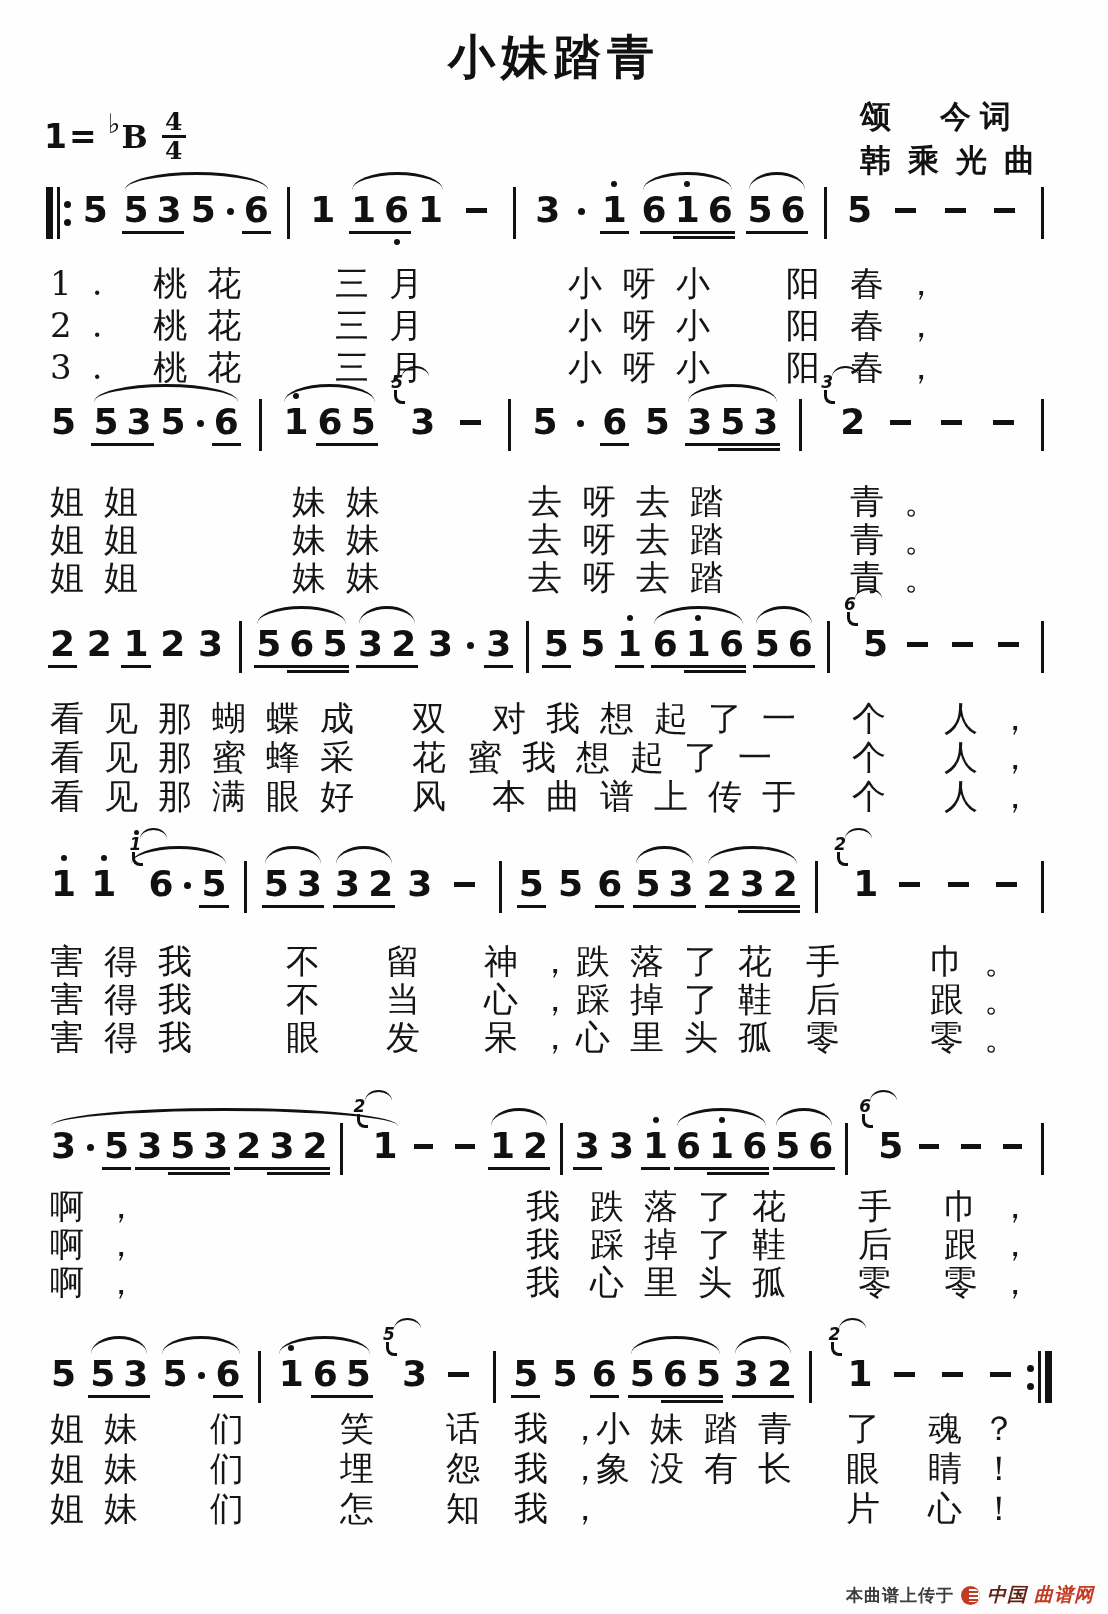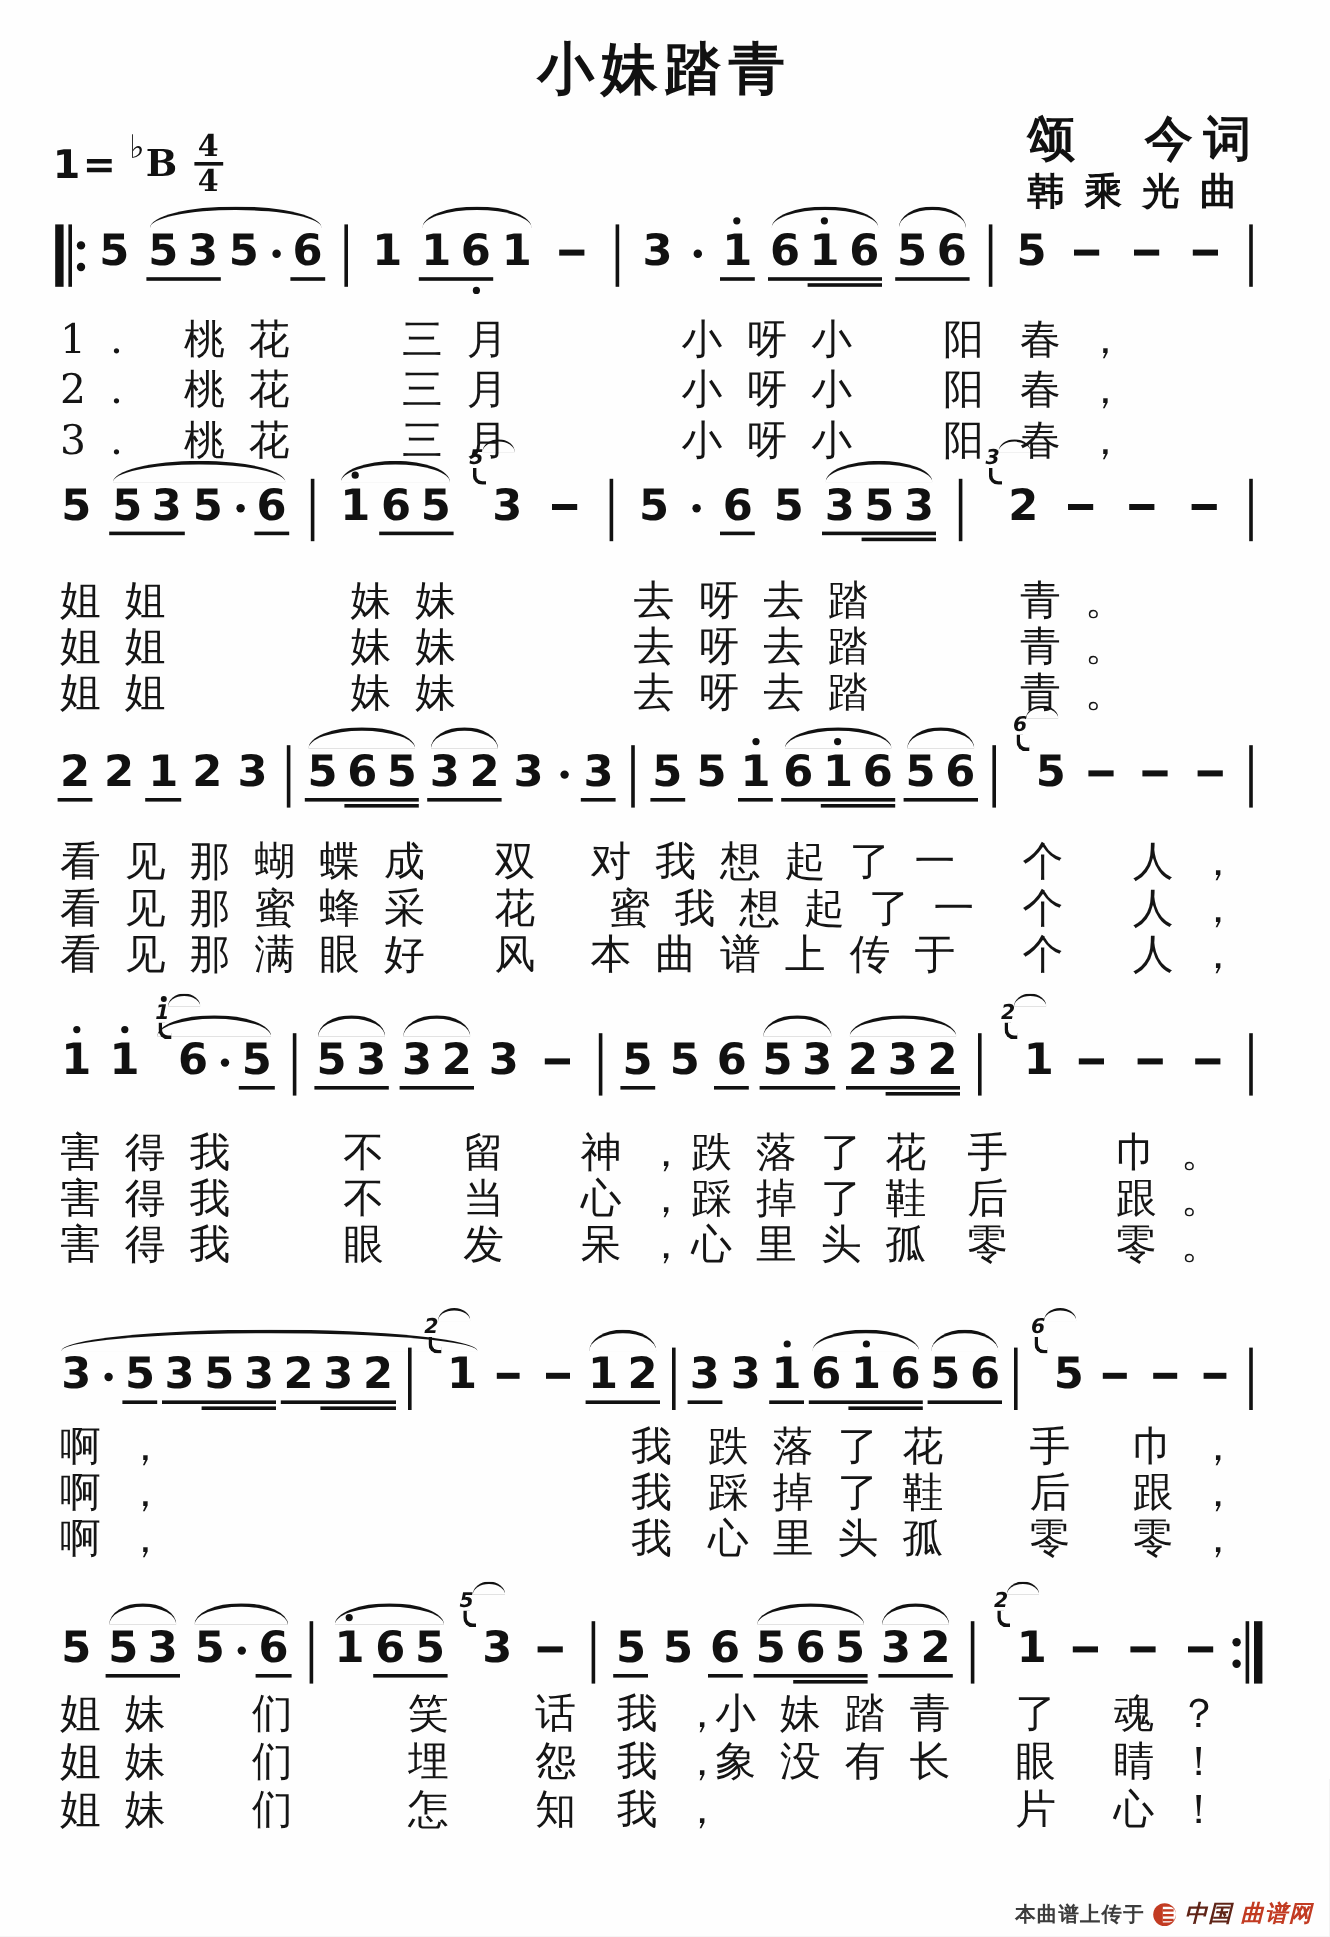--- a/index.html
+++ b/index.html
@@ -4,21 +4,21 @@
 <style>
   html,body{margin:0;padding:0;background:#e8e8e8;}
   .page{position:relative;width:1108px;height:1614px;margin:0 auto;background:#fefefe;color:#111;
         font-family:"DejaVu Sans",sans-serif;overflow:hidden;}
   
   .title{position:absolute;top:26px;left:0;width:100%;text-align:center;
          font-size:47px;font-weight:900;letter-spacing:6px;
          font-family:"DejaVu Sans",sans-serif;}
   .credits{position:absolute;top:94px;right:56px;text-align:left;
            font-family:"DejaVu Serif",serif;font-weight:700;}
-  .credits .cr1{font-size:40px;line-height:44px;letter-spacing:9px;white-space:pre;}
+  .credits .cr1{font-size:31px;line-height:44px;letter-spacing:9px;white-space:pre;}
   .credits .cr2{font-size:31px;line-height:44px;letter-spacing:17px;white-space:pre;}
   .keysig{position:absolute;left:44px;top:116px;display:flex;align-items:flex-start;font-weight:800;}
   .keysig .k1{font-size:33px;line-height:42px;letter-spacing:2px;}
   .keysig .flat{font-size:27px;line-height:27px;margin:-6px 1px 0 9px;font-weight:700;}
   .keysig .kB{font-size:31px;line-height:42px;font-family:"DejaVu Serif",serif;font-weight:700;}
   .frac{display:inline-flex;flex-direction:column;align-items:center;margin:-6px 0 0 14px;
         font-family:"DejaVu Serif",serif;font-weight:700;}
   .frac b{font-size:25px;line-height:24px;font-weight:700;}
   .frac .fl{width:24px;height:2.5px;background:#111;margin:1px 0;}
   
@@ -348,21 +348,21 @@
       <div class="lrow" style="top: 698px;">
         <span class="lseg" style="left: 50px;">看见那蝴蝶成</span>
         <span class="lseg" style="left: 412px;">双</span>
         <span class="lseg" style="left: 492px;">对我想起了一</span>
         <span class="lseg" style="left: 852px;">个</span>
         <span class="lseg" style="left: 944px;">人，</span>
       </div>
       <div class="lrow" style="top: 737px;">
         <span class="lseg" style="left: 50px;">看见那蜜蜂采</span>
         <span class="lseg" style="left: 412px;">花</span>
-        <span class="lseg" style="left: 508px;">蜜我想起了一</span>
+        <span class="lseg" style="left: 468px;">蜜我想起了一</span>
         <span class="lseg" style="left: 852px;">个</span>
         <span class="lseg" style="left: 944px;">人，</span>
       </div>
       <div class="lrow" style="top: 776px;">
         <span class="lseg" style="left: 50px;">看见那满眼好</span>
         <span class="lseg" style="left: 412px;">风</span>
         <span class="lseg" style="left: 492px;">本曲谱上传于</span>
         <span class="lseg" style="left: 852px;">个</span>
         <span class="lseg" style="left: 944px;">人，</span>
       </div>

